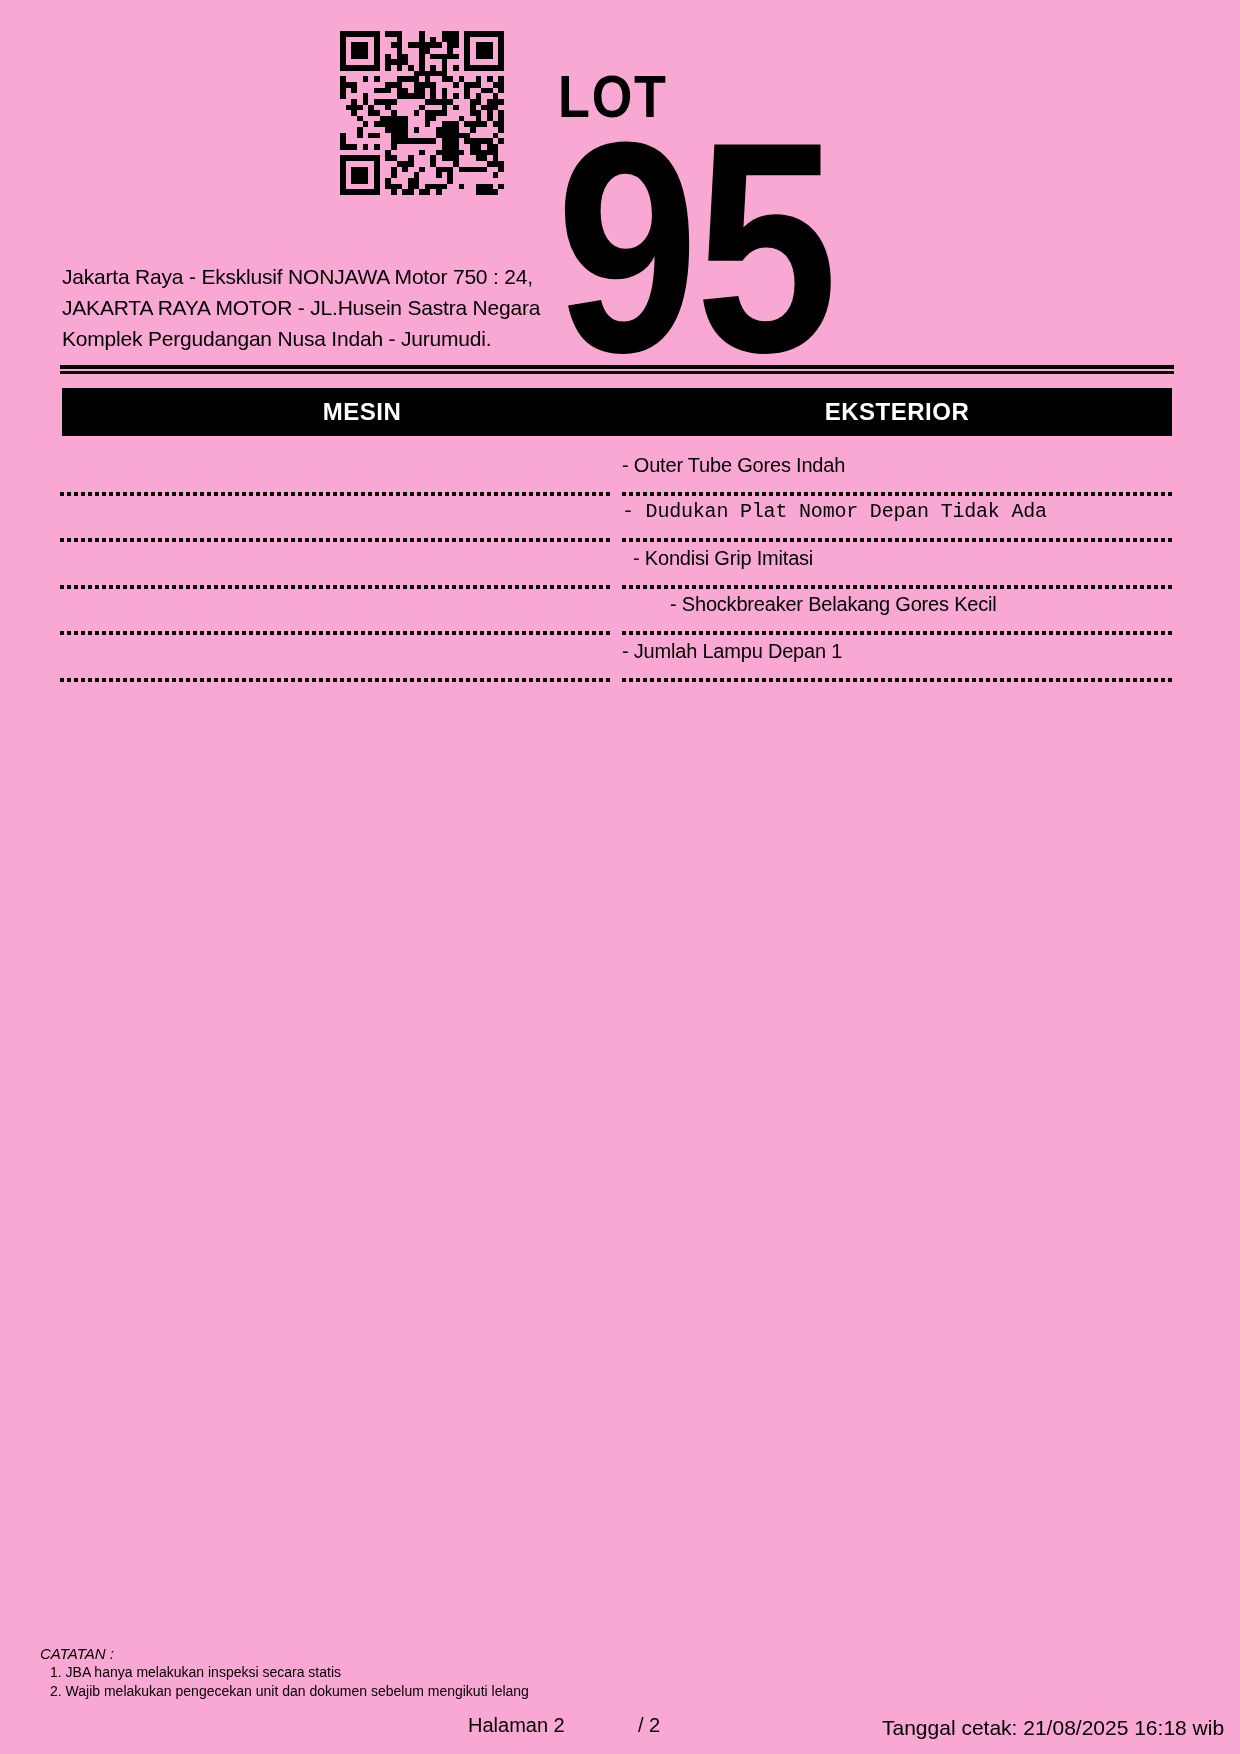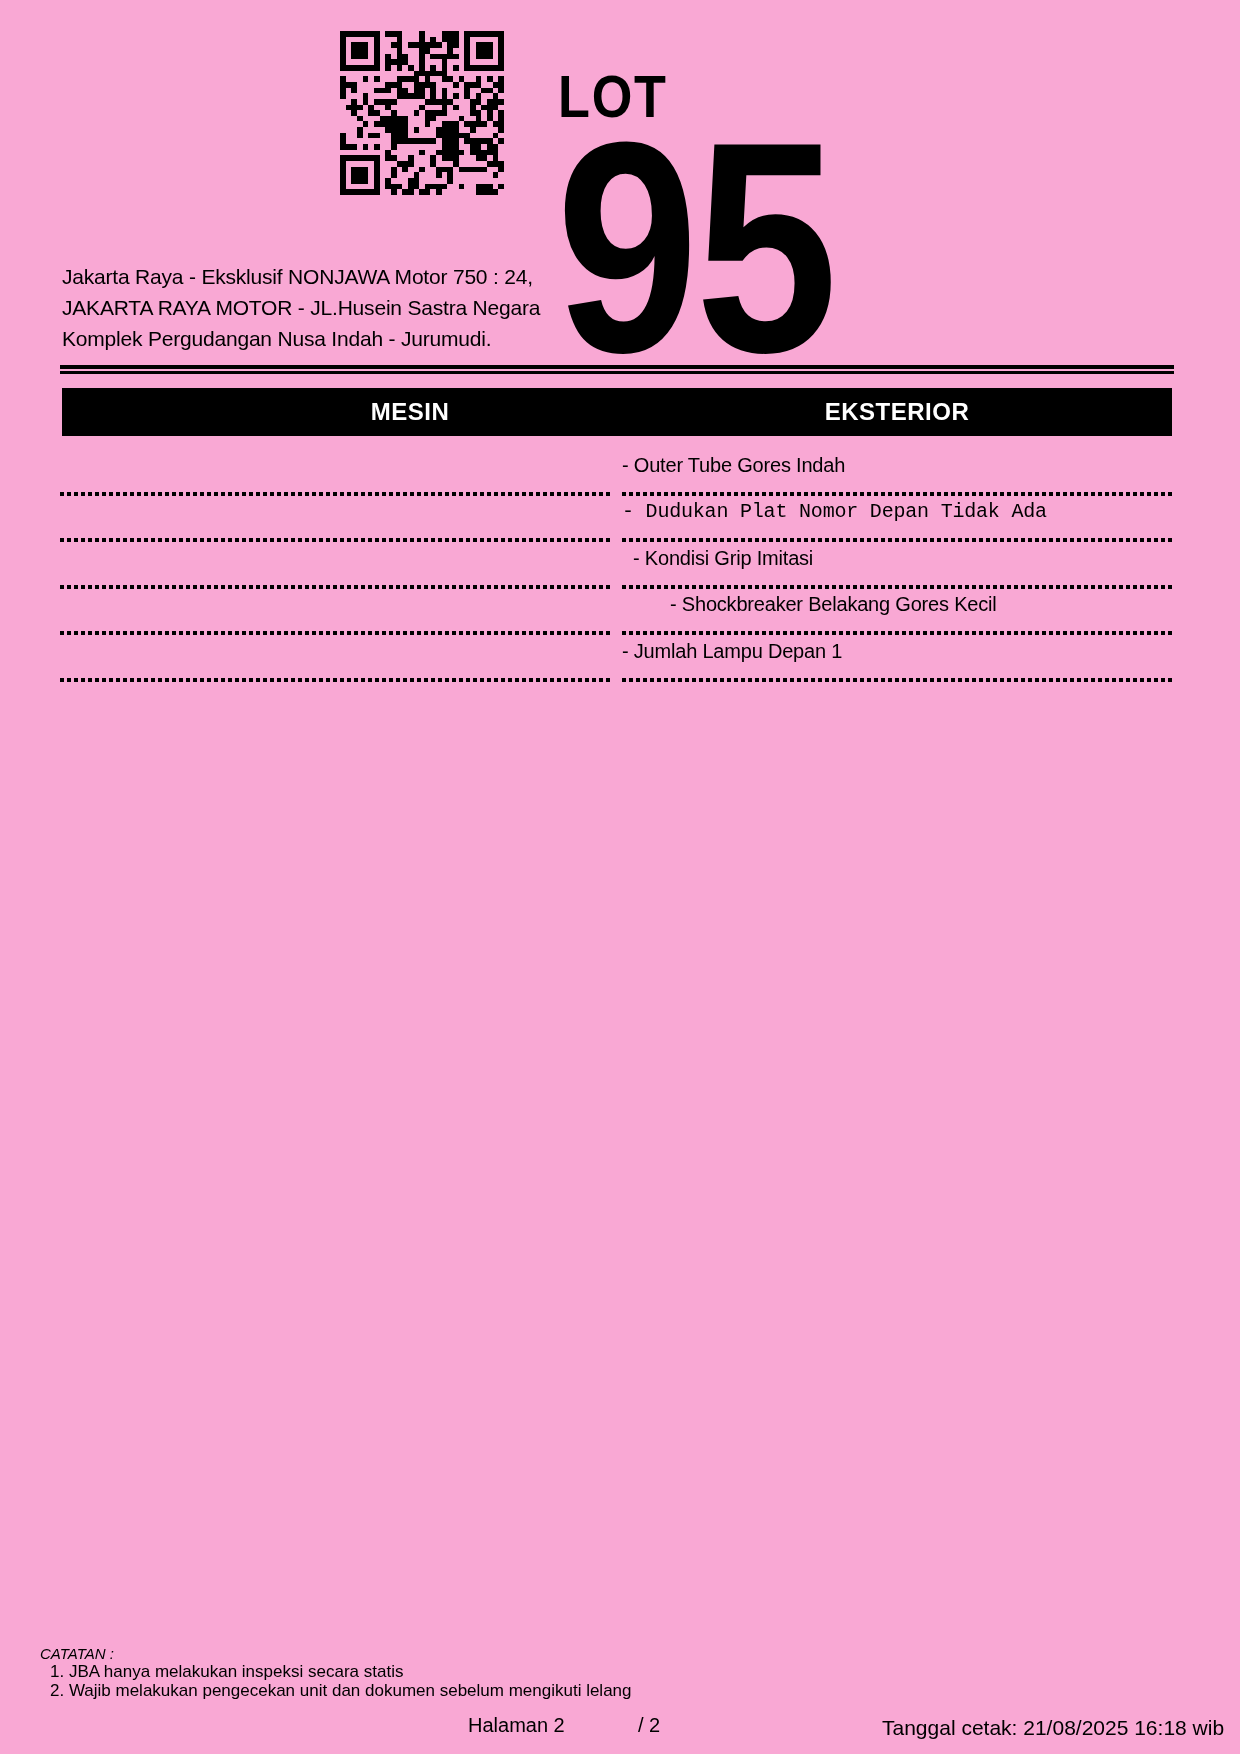--- a/index.html
+++ b/index.html
@@ -35,21 +35,21 @@
   .rule .r-thick { height:4px; background:#000; }
   .rule .r-gap   { height:2px; }
   .rule .r-thin  { height:3px; background:#000; }
 
   
   .col-header {
     position:absolute; top:388px; height:48px; background:#000; color:#fff;
     display:flex; align-items:center; justify-content:center;
     font-size:24px; font-weight:700; letter-spacing:0.5px;
   }
-  .col-header.mesin { left:62px; width:600px;padding-left:48px; }
+  .col-header.mesin { left:62px; width:600px; }
   .col-header.eksterior { left:622px; width:550px; }
 
   
   .item {
     position:absolute; left:622px; font-size:20px; line-height:20px;
     letter-spacing:-0.2px; white-space:nowrap;
   }
   .item.i0 { top:455px; } .item.i1 { top:502px;font-family:Liberation Mono, monospace; } .item.i2 { top:548px;margin-left:11px; }
   .item.i3 { top:594px;margin-left:48px; } .item.i4 { top:641px; }
 
@@ -59,21 +59,21 @@
     background:repeating-linear-gradient(90deg,#000 0 4px,transparent 4px 7px);
   }
   .sep.left  { left:60px;  width:551px; }
   .sep.right { left:622px; width:552px; }
   .sep.y0 { top:492px; } .sep.y1 { top:538px; } .sep.y2 { top:585px; }
   .sep.y3 { top:631px; } .sep.y4 { top:678px; }
 
   
   .notes { position:absolute; left:40px; top:1644px; }
   .notes-title { font-size:15px; line-height:19px;font-style:italic; }
-  .note-item { font-size:17px; line-height:18.5px; margin-left:10px; white-space:nowrap; }
+  .note-item { font-size:14px; line-height:18.5px; margin-left:10px; white-space:nowrap; }
 
   
   .f-page  { position:absolute; left:468px; top:1714px; font-size:20px; }
   .f-total { position:absolute; left:638px; top:1714px; font-size:20px; }
   .f-date  { position:absolute; left:882px; top:1716px; font-size:21px; white-space:nowrap; }
 </style>
 </head>
 <body>
 
 <div class="page">

